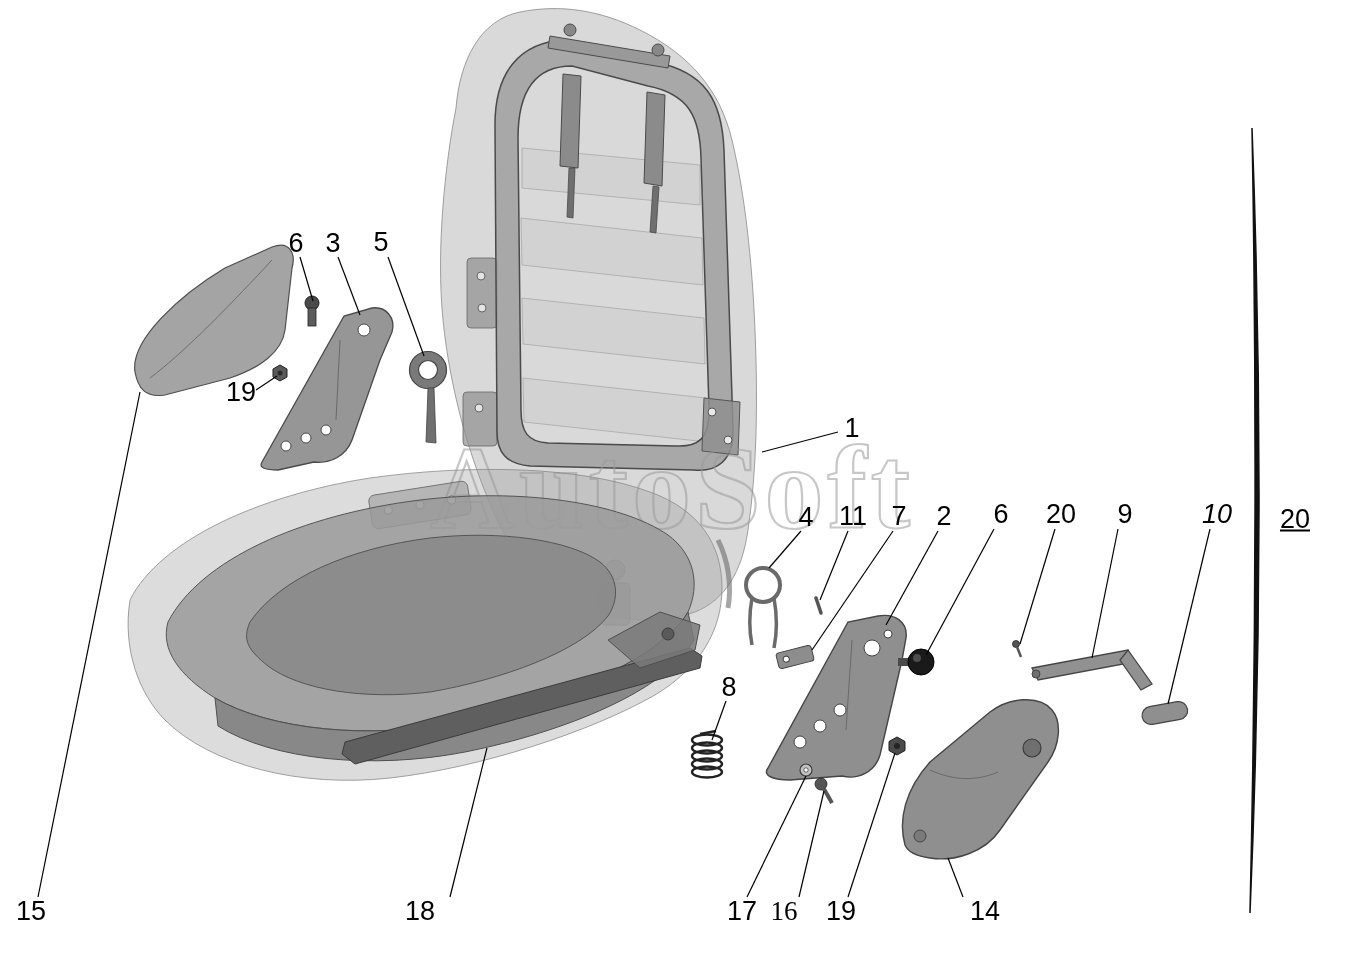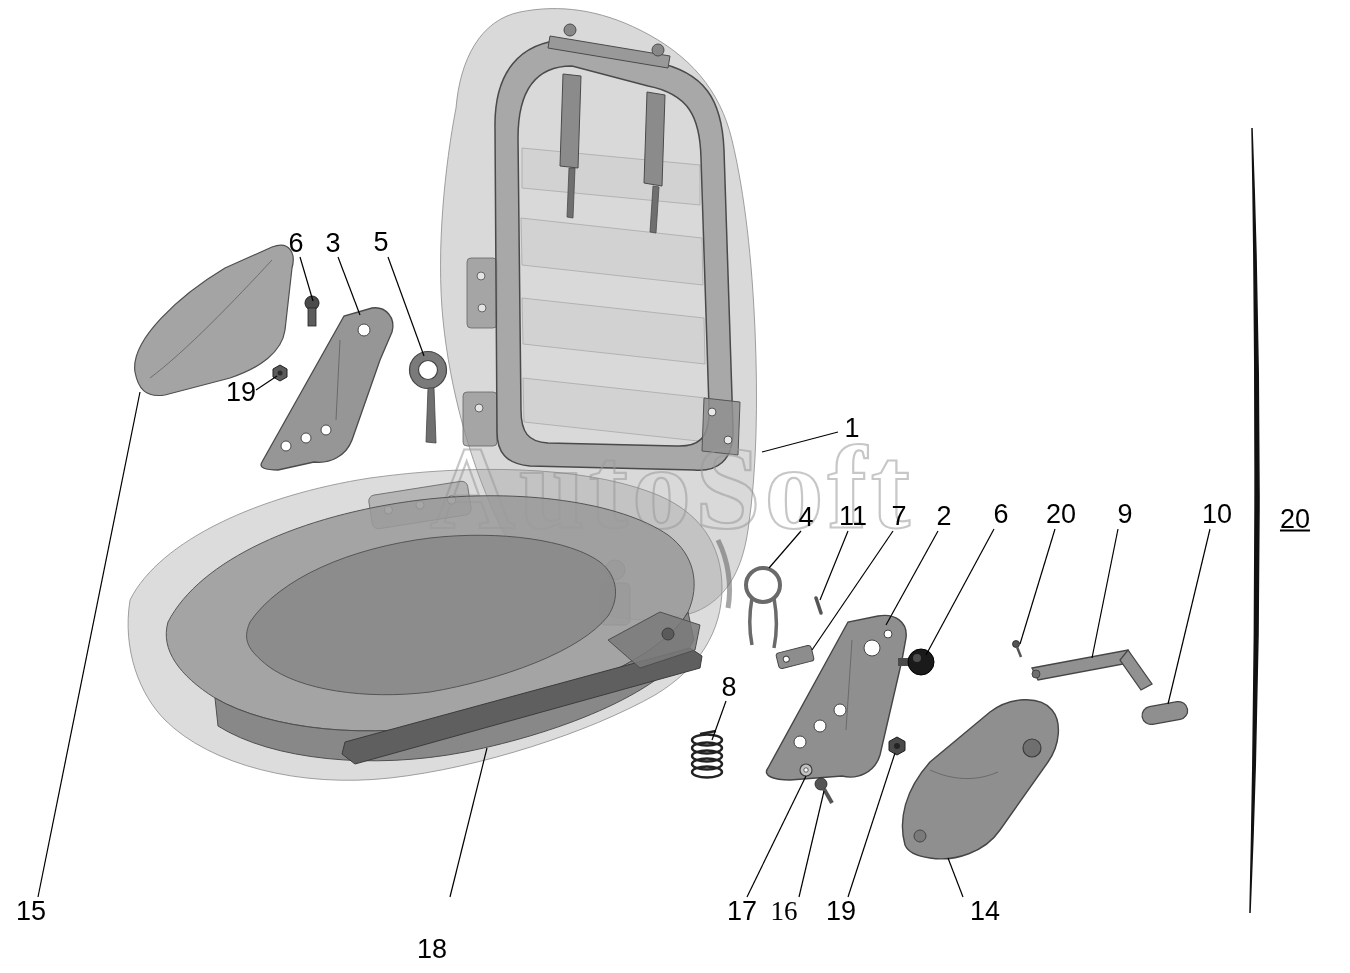--- a/index.html
+++ b/index.html
@@ -240,24 +240,24 @@
       <div class="part-label" style="left: 381px; top: 242px;">5</div>
       <div class="part-label" style="left: 241px; top: 392px;">19</div>
       <div class="part-label" style="left: 852px; top: 428px;">1</div>
       <div class="part-label" style="left: 806px; top: 517px;">4</div>
       <div class="part-label" style="left: 853px; top: 516px;">11</div>
       <div class="part-label" style="left: 899px; top: 516px;">7</div>
       <div class="part-label" style="left: 944px; top: 516px;">2</div>
       <div class="part-label" style="left: 1001px; top: 514px;">6</div>
       <div class="part-label" style="left: 1061px; top: 514px;">20</div>
       <div class="part-label" style="left: 1125px; top: 514px;">9</div>
-      <div class="part-label" style="left: 1217px; top: 514px;">10</div>
+      <div class="part-label" style="left: 1217px; top: 514px; font-style: italic;">10</div>
       <div class="part-label" style="left: 1295px; top: 519px; text-decoration: underline;">20</div>
       <div class="part-label" style="left: 729px; top: 687px;">8</div>
       <div class="part-label" style="left: 31px; top: 911px; text-align: right;">15</div>
-      <div class="part-label" style="left: 432px; top: 911px; margin-top: 38px;">18</div>
+      <div class="part-label" style="left: 420px; top: 911px;">18</div>
       <div class="part-label" style="left: 742px; top: 911px;">17</div>
       <div class="part-label" style="left: 784px; top: 911px; font-family: Liberation Serif, serif;">16</div>
       <div class="part-label" style="left: 841px; top: 911px;">19</div>
       <div class="part-label" style="left: 969px; top: 911px; margin-left: 16px;">14</div>
     </div>
 
 </div>
 
 </body></html>

